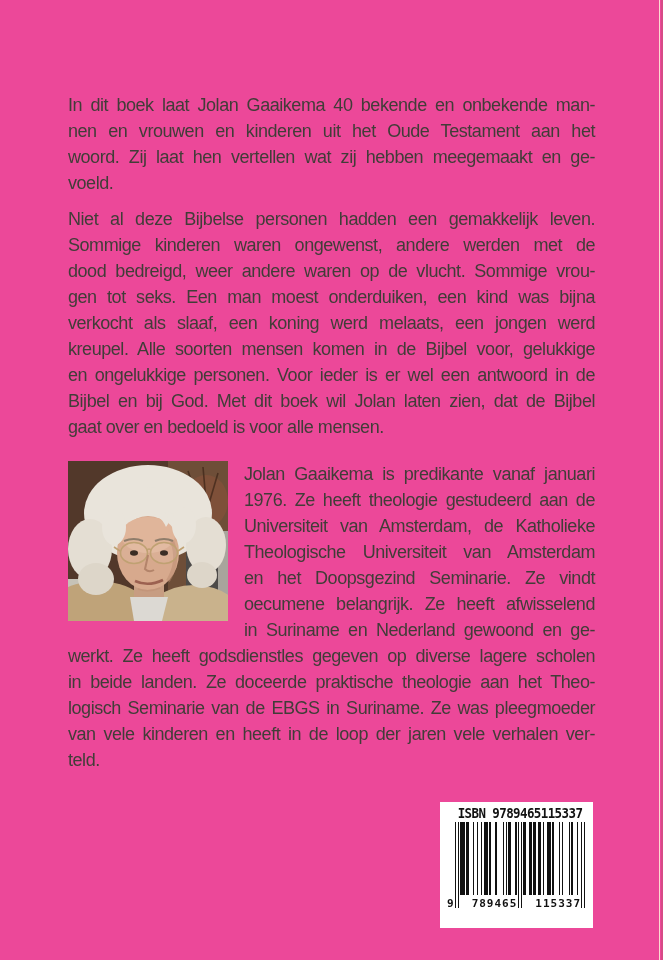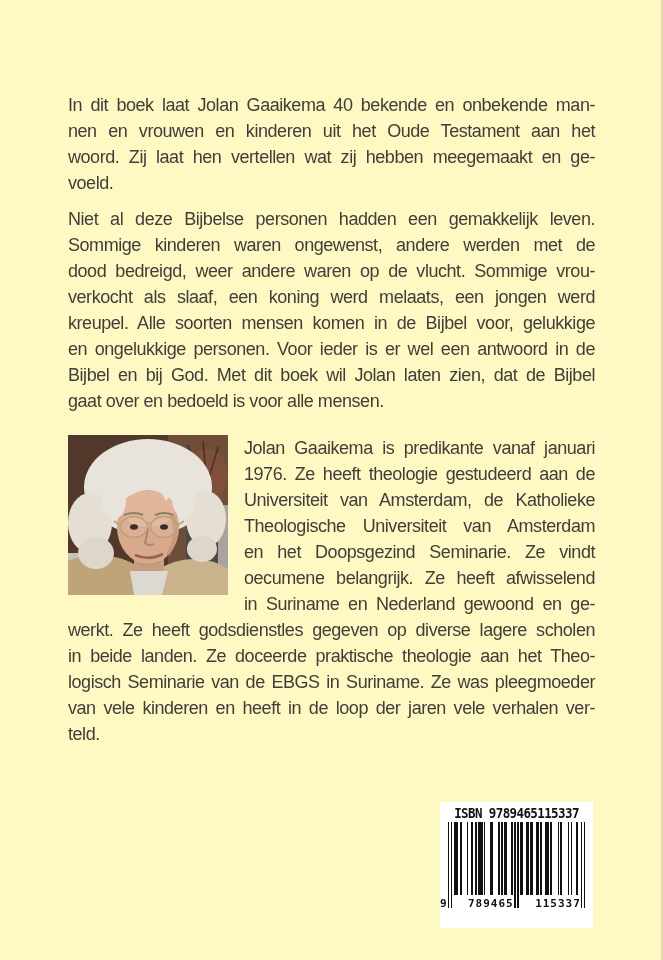--- a/index.html
+++ b/index.html
@@ -41,21 +41,21 @@
     background:#5a4030;
   }
   .photo svg{display:block;width:100%;height:100%;}
 
   .barcode-box{
     position:absolute;
     left:440px;top:802px;
     width:153px;height:126px;
     background:#ffffff;
     box-sizing:border-box;
-    padding:4px 8px 0 8px;
+    padding:4px 8px 0 15px;
   }
   .isbn-label{
     font-family:"DejaVu Sans Mono",monospace;
     font-weight:bold;
     font-size:12.5px;
     letter-spacing:-0.6px;
     color:#111111;
     text-align:center;
     white-space:nowrap;
     transform:scaleY(1.1);
@@ -72,35 +72,36 @@
     color:#111111;
     letter-spacing:1px;
   }
   .bd-first{left:-8px;}
   .bd-g1{left:4%;width:44%;text-align:right;}
   .bd-g2{left:53%;width:44%;text-align:right;}
 </style>
 </head>
 <body style="background: rgb(252, 215, 166);">
 
-<div class="page" style="background: #fef9c3;">
+<div class="page" style="background: #ec4899;">
   <div class="edge-hilite"></div>
   <div class="edge-shade"></div>
 
   <div class="content" style="color: rgb(65, 61, 56);">
     <div class="para" id="para-0">
         <div class="jline">In dit boek laat Jolan Gaaikema 40 bekende en onbekende man-</div>
         <div class="jline">nen en vrouwen en kinderen uit het Oude Testament aan het</div>
         <div class="jline">woord. Zij laat hen vertellen wat zij hebben meegemaakt en ge-</div>
         <div class="jline last">voeld.</div>
       </div>
     <div class="para" id="para-1">
         <div class="jline">Niet al deze Bijbelse personen hadden een gemakkelijk leven.</div>
         <div class="jline">Sommige kinderen waren ongewenst, andere werden met de</div>
         <div class="jline">dood bedreigd, weer andere waren op de vlucht. Sommige vrou-</div>
+        <div class="jline">gen tot seks. Een man moest onderduiken, een kind was bijna</div>
         <div class="jline">verkocht als slaaf, een koning werd melaats, een jongen werd</div>
         <div class="jline">kreupel. Alle soorten mensen komen in de Bijbel voor, gelukkige</div>
         <div class="jline">en ongelukkige personen. Voor ieder is er wel een antwoord in de</div>
         <div class="jline">Bijbel en bij God. Met dit boek wil Jolan laten zien, dat de Bijbel</div>
         <div class="jline last">gaat over en bedoeld is voor alle mensen.</div>
       </div>
     <div class="para" id="para-2">
       <div class="photo">
         <svg viewBox="0 0 160 160" preserveAspectRatio="none">
 

